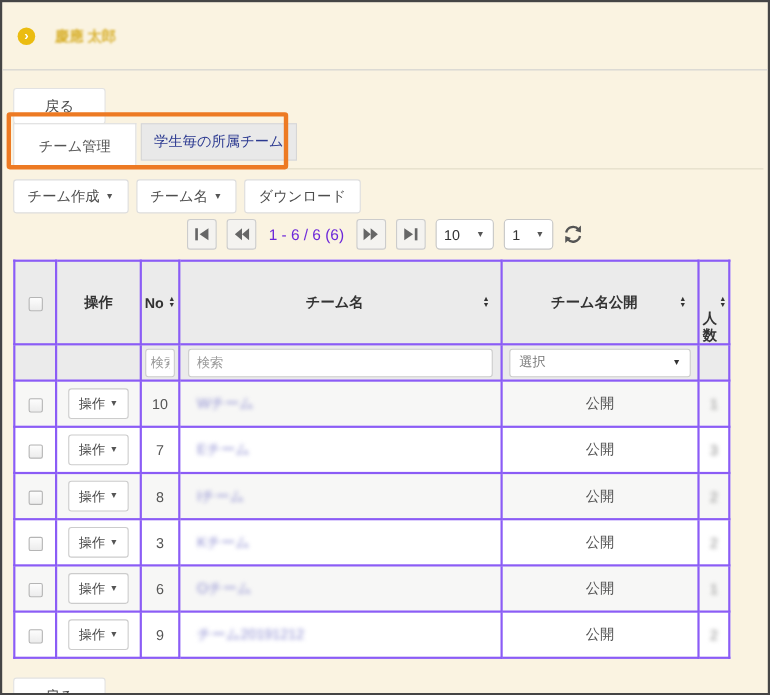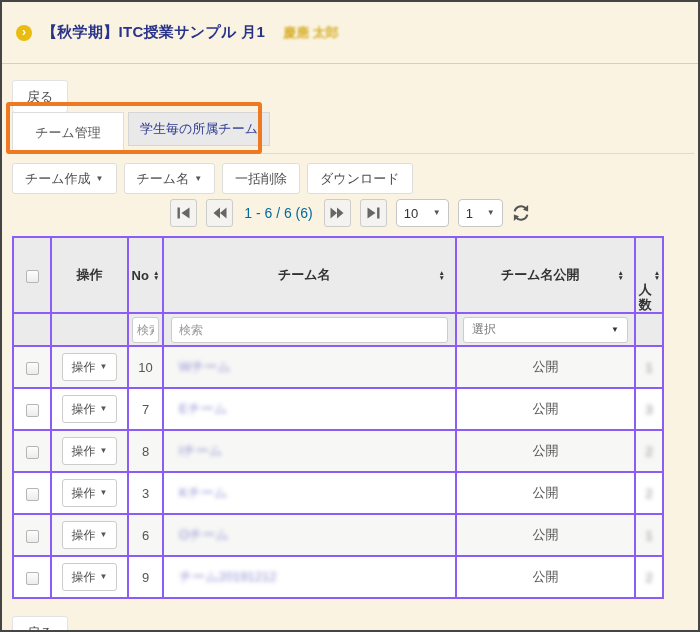--- a/index.html
+++ b/index.html
@@ -29,21 +29,21 @@
   .soft-blur { filter:blur(0.8px); }
   
   .main { padding:0 10px; }
   .btn {
     display:inline-flex; align-items:center; justify-content:center; gap:5px;
     background:#fff; border:1px solid #ddd; border-radius:3px;
     font-size:13px; color:#4d4d4d; cursor:pointer;
     font-family:inherit;
   }
   .back-row { margin-top:16px; height:29px; }
-  .btn-back { height:33px; padding:0 14px; border-color:#e2e2e2; }
+  .btn-back { height:33px; padding:0 28px; border-color:#e2e2e2; }
   
   .tabs-area { position:relative; height:46px; z-index:1; }
   .tab-bar { display:flex; align-items:flex-start; gap:4px; padding-top:3px; }
   .tab {
     font-size:13px; display:flex; align-items:center; justify-content:center;
     cursor:pointer;
   }
   .tab-active {
     width:112px; height:40px; background:#fff;
     border:1px solid #ddd; border-bottom:none; color:#555;
@@ -67,21 +67,21 @@
   .toolbar .btn { height:31px; padding:0 12px; }
   .caret { font-size:8px; color:#555; line-height:1; }
   
   .pager { margin-top:4px; height:30px; display:flex; align-items:center; justify-content:center; gap:9px; }
   .pg-btn {
     width:27px; height:28px; background:#f4f3f0;
     border:1px solid #ccc; border-radius:3px;
     display:flex; align-items:center; justify-content:center; cursor:pointer;
   }
   .pg-btn svg { display:block; }
-  .pg-range { font-size:14px; color:#0369a1; margin:0 2px; }
+  .pg-range { font-size:14px; color:#6d28d9; margin:0 2px; }
   .fake-select {
     height:28px; background:#fff; border:1px solid #c6c6c6; border-radius:4px;
     display:flex; align-items:center; justify-content:space-between;
     padding:0 7px; font-size:13px; color:#333; cursor:pointer;
   }
   .sel-size { width:53px; }
   .sel-page { width:45px; }
   .refresh { cursor:pointer; display:flex; align-items:center; }
   
   table.grid {
@@ -125,21 +125,20 @@
   
   .footer-row { margin-top:17px; }
 </style>
 </head>
 <body>
 
 <div class="frame">
 
   <div class="hdr">
     <span class="chev-circle">›</span>
-    <span class="page-title">【秋学期】ITC授業サンプル 月1</span>
     <span class="user-name soft-blur">慶應 太郎</span>
   </div>
 
   <div class="main">
 
     <div class="back-row">
       <button class="btn btn-back">戻る</button>
     </div>
 
     <div class="tabs-area">
@@ -153,21 +152,20 @@
 
     <div class="toolbar">
       <button class="btn">
         <span>チーム作成</span>
         <span class="caret">▼</span>
       </button>
       <button class="btn">
         <span>チーム名</span>
         <span class="caret">▼</span>
       </button>
-      <button class="btn">一括削除</button>
       <button class="btn">ダウンロード</button>
     </div>
 
     <div class="pager">
       <span class="pg-btn">
         <svg width="13" height="12" viewBox="0 0 13 12">
           <rect x="0.5" y="0.5" width="2.4" height="11" fill="#666"></rect>
           <path d="M12.5 0.5 L4.5 6 L12.5 11.5 Z" fill="#666"></path>
         </svg>
       </span>

